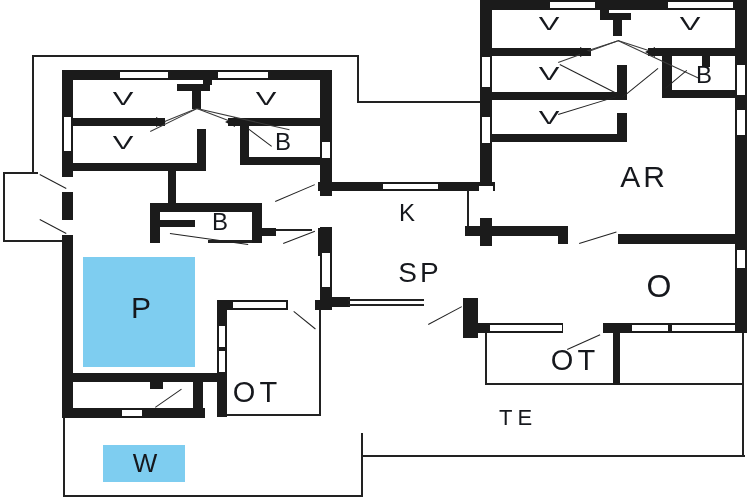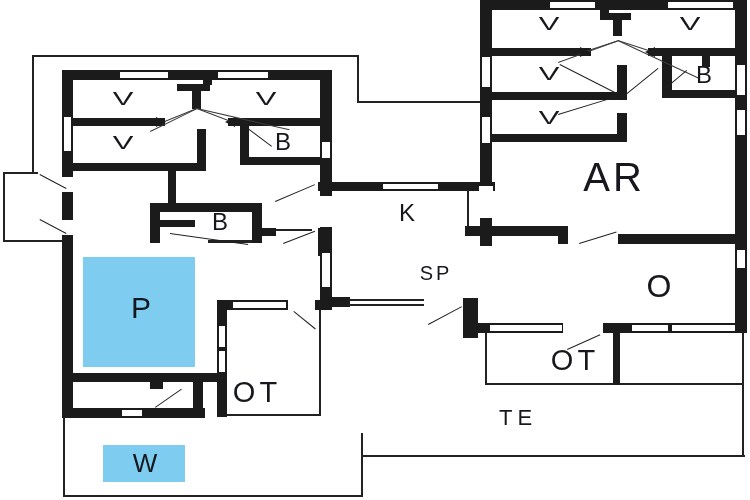--- a/index.html
+++ b/index.html
@@ -168,25 +168,25 @@
   <div class="arrL" style="left:645px;top:47px"></div>
 
   <div class="lbl vl" style="left:123px;top:98px">V</div>
   <div class="lbl vl" style="left:266px;top:98px">V</div>
   <div class="lbl vl" style="left:123px;top:142px">V</div>
   <div class="lbl" style="left:283px;top:142px;font-size:24px">B</div>
   <div class="lbl" style="left:220px;top:222px;font-size:24px">B</div>
   <div class="lbl" style="left:141px;top:308px;font-size:30px">P</div>
   <div class="lbl" style="left:257px;top:392px;font-size:29px;letter-spacing:4px">OT</div>
   <div class="lbl" style="left:407px;top:213px;font-size:24px">K</div>
-  <div class="lbl" style="left:436px;top:273px;font-size:20px;letter-spacing:3px">SP</div>
+  <div class="lbl" style="left:420px;top:273px;font-size:28px;letter-spacing:3px">SP</div>
   <div class="lbl vl" style="left:549px;top:23px">V</div>
   <div class="lbl vl" style="left:690px;top:23px">V</div>
   <div class="lbl vl" style="left:549px;top:73px">V</div>
   <div class="lbl vl" style="left:549px;top:117px">V</div>
   <div class="lbl" style="left:704px;top:75px;font-size:24px">B</div>
-  <div class="lbl" style="left:614px;top:177px;font-size:40px;letter-spacing:3px">AR</div>
+  <div class="lbl" style="left:644px;top:177px;font-size:30px;letter-spacing:3px">AR</div>
   <div class="lbl" style="left:659px;top:286px;font-size:32px">O</div>
   <div class="lbl" style="left:575px;top:360px;font-size:29px;letter-spacing:4px">OT</div>
   <div class="lbl" style="left:518px;top:418px;font-size:22px;letter-spacing:5px">TE</div>
   <div class="lbl" style="left:145px;top:463px;font-size:26px">W</div>
 
 </div>
 
 </body></html>

